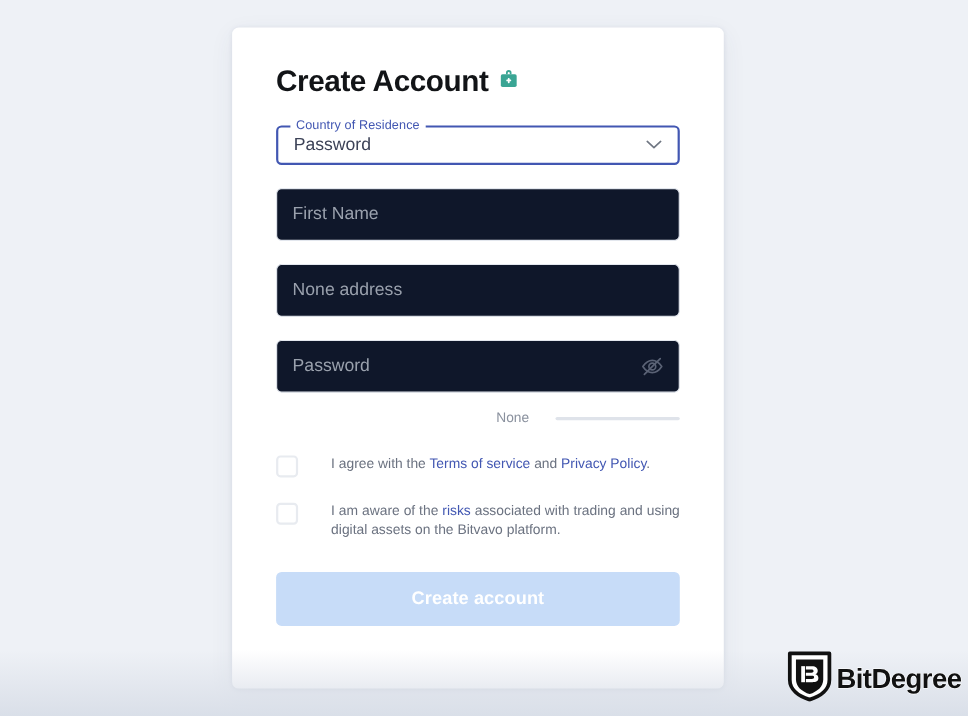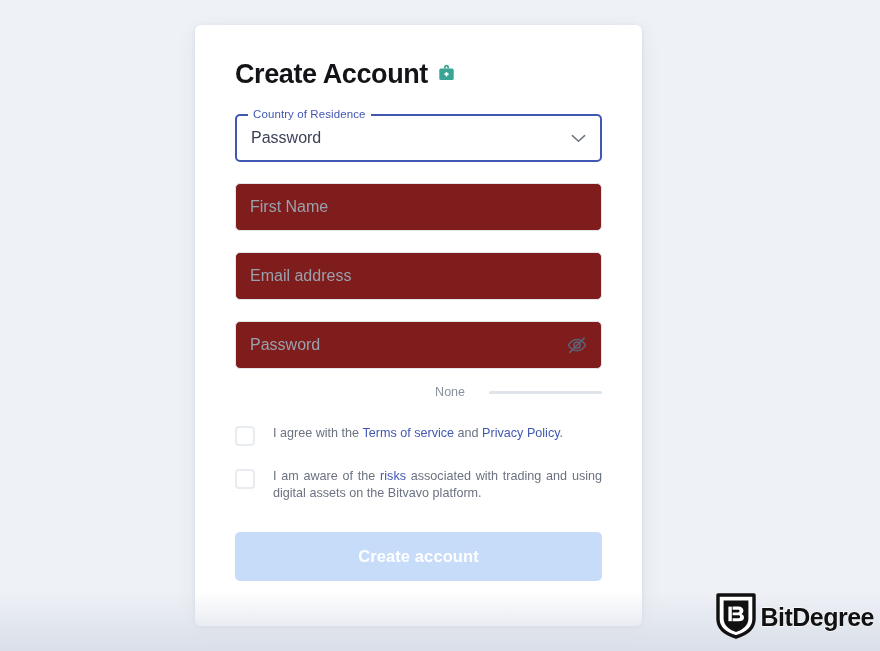--- a/index.html
+++ b/index.html
@@ -16,21 +16,21 @@
   .page-shade {
     position: absolute;
     left: 0; right: 0; bottom: 0;
     height: 60px;
     background: linear-gradient(to bottom, rgba(222,227,235,0) 0%, rgba(219,224,233,0.75) 70%, rgba(215,221,231,0.9) 100%);
     pointer-events: none;
   }
 
   .card {
     position: absolute;
-    left: 195px;
+    left: 211px;
     top: 25px;
     width: 447px;
     height: 601px;
     background: #ffffff;
     border-radius: 6px;
     box-shadow: 0 1px 4px rgba(60,72,95,0.10), 0 6px 22px rgba(60,72,95,0.07);
   }
 
   .card-inner {
     padding: 36px 40px 0 40px;
@@ -50,21 +50,21 @@
     line-height: 1;
   }
   .brief-icon { display: block; }
 
   
   .select-field {
     position: relative;
     margin: 0 0 21px 0;
     border: 2px solid #4257b2;
     border-radius: 5px;
-    height: 48px;
+    height: 36px;
     padding: 0;
   }
   .select-legend {
     position: absolute;
     top: -8px;
     left: 11px;
     background: #ffffff;
     padding: 0 5px;
     font-size: 11.5px;
     color: #4257b2;
@@ -86,21 +86,21 @@
   }
 
   
   .row { display: flex; gap: 22px; margin-bottom: 21px; }
   .input-box {
     position: relative;
     flex: 1;
     height: 48px;
     border: 1px solid #e3e7ee;
     border-radius: 5px;
-    background: #7f1d1d;
+    background: #0f172a;
   }
   .input-box .ph {
     position: absolute;
     left: 14px;
     top: 50%;
     transform: translateY(-50%);
     font-size: 16px;
     color: #9aa1ad;
   }
   .full { width: 100%; }
@@ -125,21 +125,21 @@
     width: 113px;
     height: 3px;
     border-radius: 2px;
     background: #dfe3ea;
   }
 
   
   .check-row {
     display: flex;
     align-items: flex-start;
-    gap: 18px;
+    gap: 30px;
     margin-top: 26px;
   }
   .check-row.second { margin-top: 22px; }
   .checkbox {
     flex: 0 0 auto;
     width: 20px;
     height: 20px;
     border: 2px solid #e8ebf0;
     border-radius: 4px;
     background: #fff;
@@ -218,21 +218,21 @@
     </fieldset>
 
     <div class="row">
       <div class="input-box">
         <span class="ph">First Name</span>
       </div>
     </div>
 
     <div class="row">
       <div class="input-box full">
-        <span class="ph">Email address</span>
+        <span class="ph">None address</span>
       </div>
     </div>
 
     <div class="row" style="margin-bottom:16px;">
       <div class="input-box full">
         <span class="ph">Password</span>
         <span class="pw-toggle">
           <svg width="22" height="20" viewBox="0 0 22 20">
             <path d="M2.4 10.2 C5 6.3 8 4.6 11 4.6 C14 4.6 17 6.3 19.6 10.2 C17 14.1 14 15.8 11 15.8 C8 15.8 5 14.1 2.4 10.2 Z" fill="none" stroke="#5a6275" stroke-width="1.5" stroke-linejoin="round"></path>
             <circle cx="11" cy="10.2" r="3.1" fill="none" stroke="#5a6275" stroke-width="1.5"></circle>

